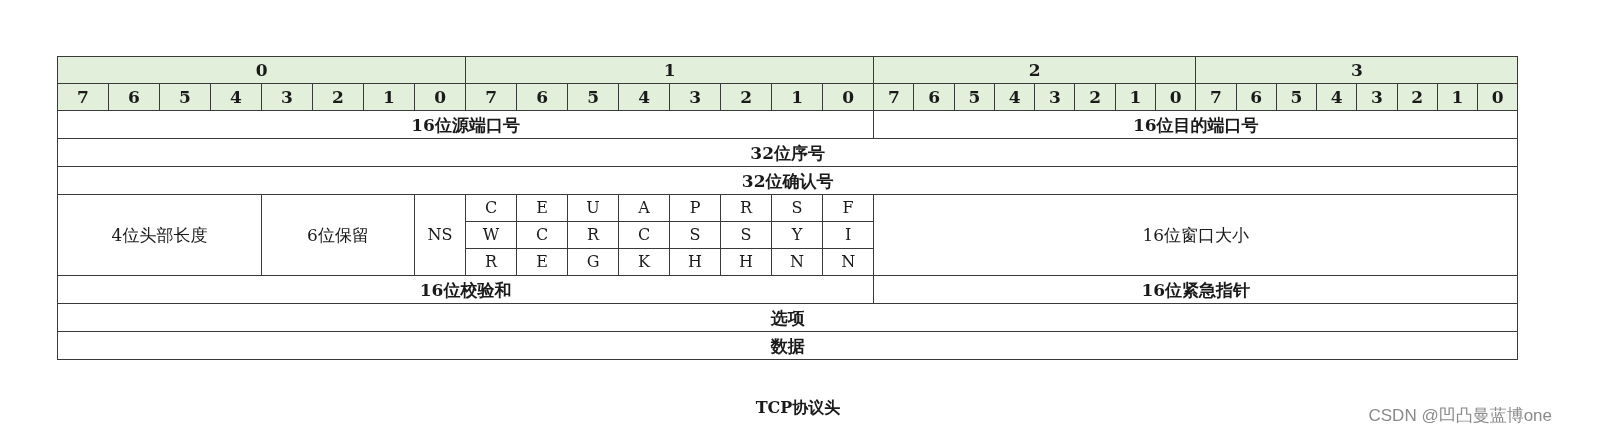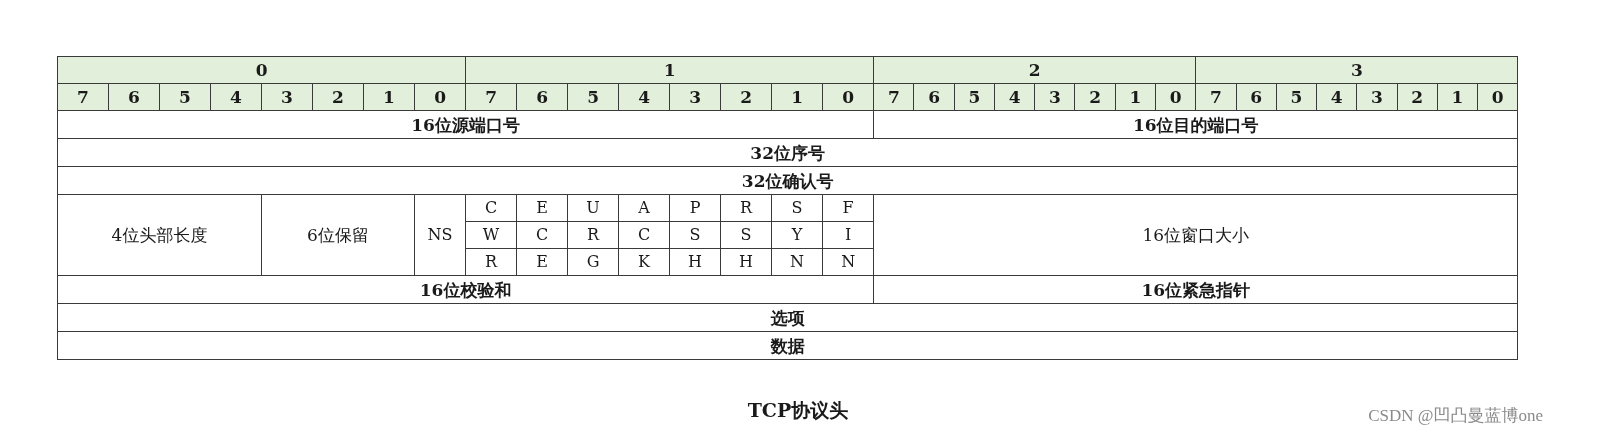--- a/index.html
+++ b/index.html
@@ -6,23 +6,23 @@
   body { width:1604px; height:446px; position:relative; overflow:hidden;
          font-family:"DejaVu Serif","Liberation Serif",serif; color:#1a1a1a; }
   table.tcp { position:absolute; left:57px; top:56px; border-collapse:collapse;
               table-layout:fixed; width:1460px; }
   table.tcp td { border:1.4px solid #3a3a3a; text-align:center; vertical-align:middle;
                  padding:0; font-size:17px; height:26px; line-height:26px; }
   table.tcp tr.hdr td { background:#e2efda; font-weight:bold; font-size:17px; }
   table.tcp td.flag { font-size:16px; }
   table.tcp tr.r28 td { height:27px;font-weight:bold; }
   .caption { position:absolute; left:0; width:1596px; top:398px; text-align:center;
-             font-weight:bold; font-size:19px; font-family:"DejaVu Serif","Liberation Serif",serif; }
-  .watermark { position:absolute; right:61px; top:404px; font-size:17px; color:#8a8a8a;
-               font-family:Liberation Serif, serif; }
+             font-weight:bold; font-size:16px; font-family:"DejaVu Serif","Liberation Serif",serif; }
+  .watermark { position:absolute; right:52px; top:404px; font-size:17px; color:#8a8a8a;
+               font-family:Liberation Sans, sans-serif; }
 </style>
 </head>
 <body>
 
 <table class="tcp">
   <colgroup>
     <col style="width:51px">
       <col style="width:51px">
       <col style="width:51px">
       <col style="width:51px">

